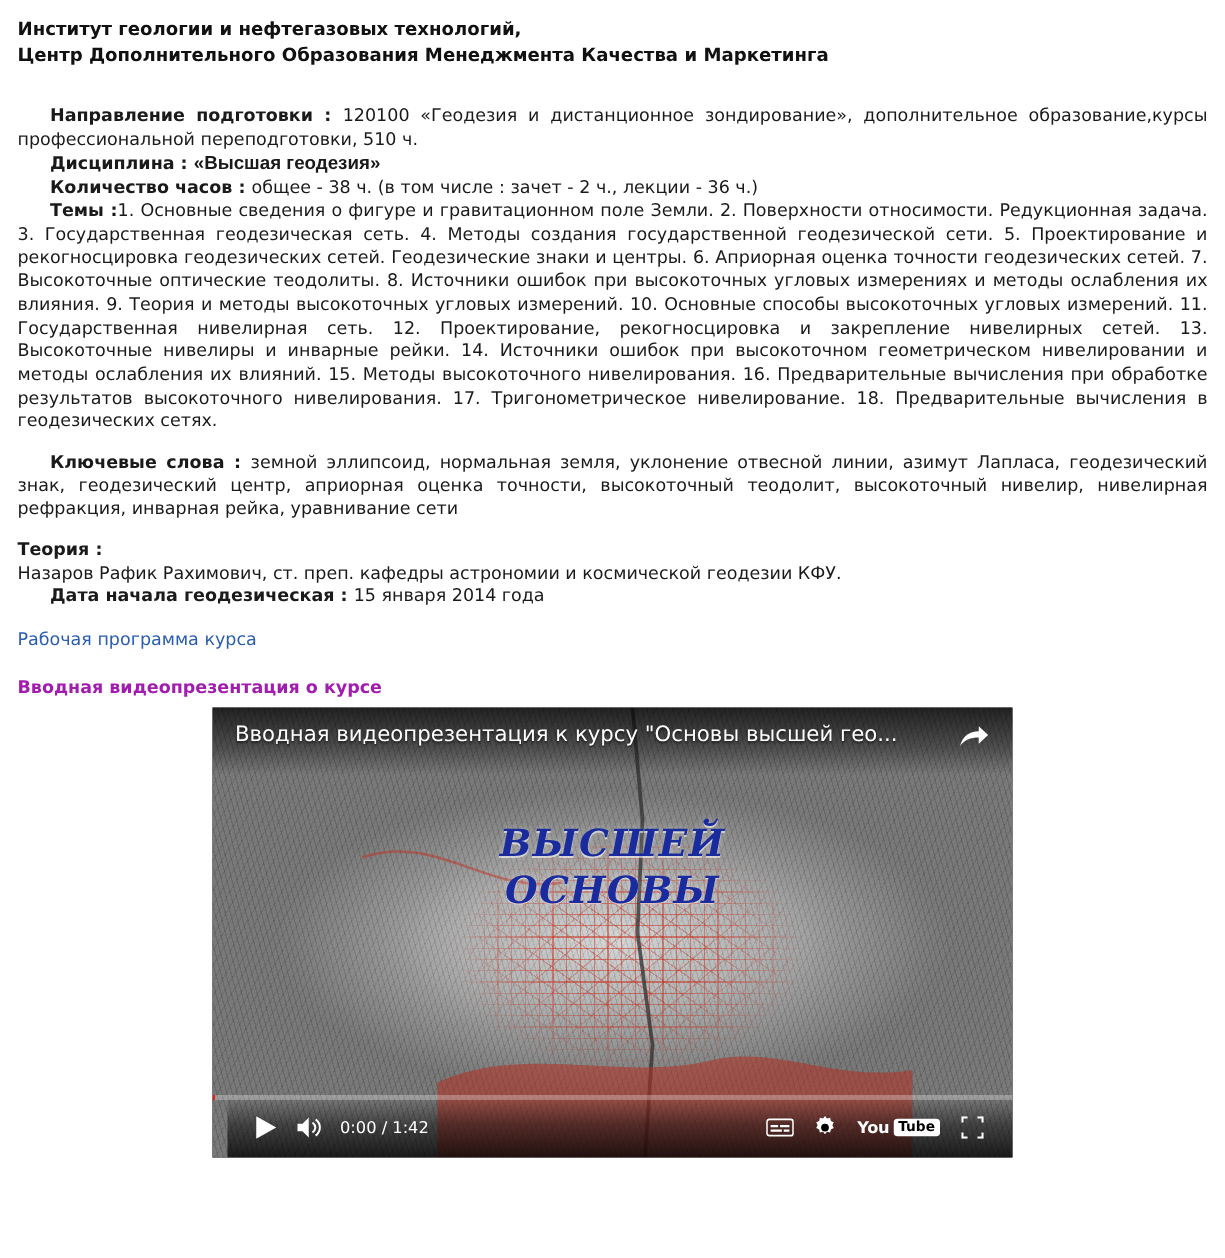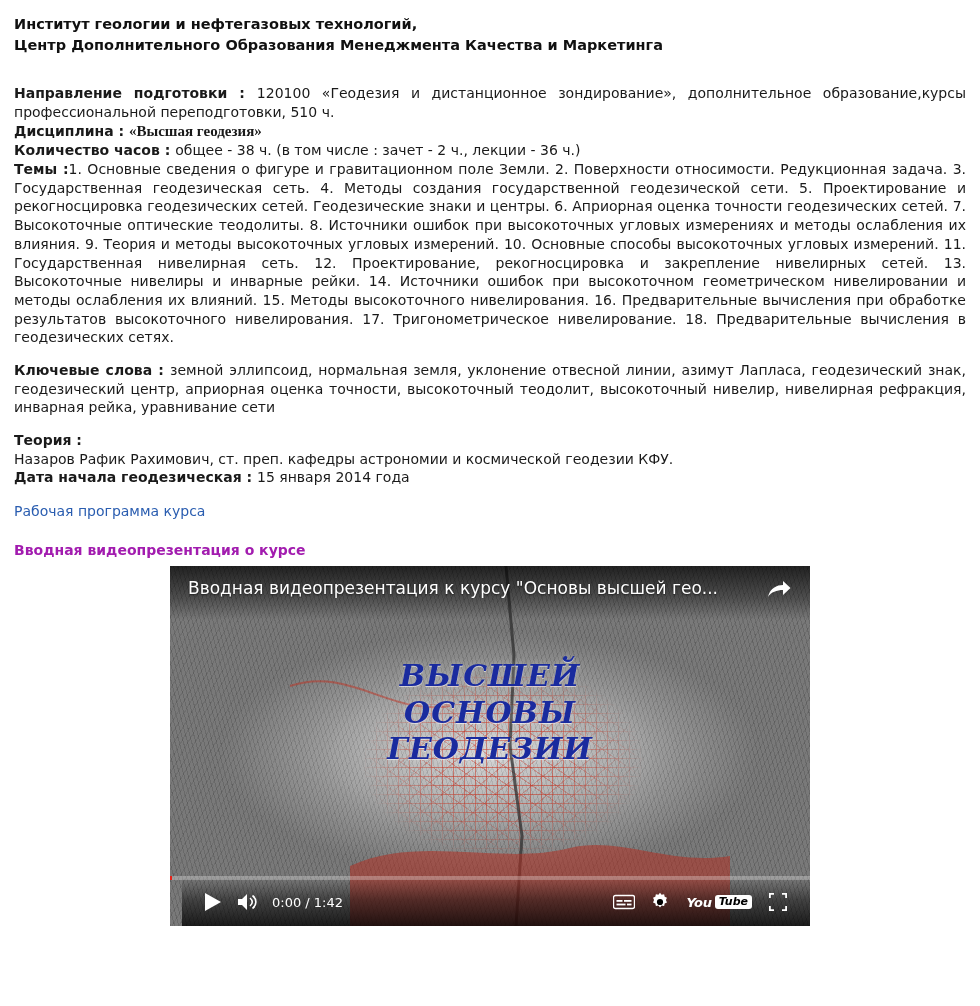--- a/index.html
+++ b/index.html
@@ -24,23 +24,24 @@
   .header-line {
     font-size: 14.5px;
     font-weight: bold;
     line-height: 1.45;
     color: #111;
   }
   .spacer-lg { height: 28px; }
   .spacer-md { height: 14px; }
   .block b, .lbl {
     font-weight: bold;
+    margin-left: 26px;
   }
   .serif-bold {
-    font-family: Liberation Serif, serif;
+    font-family: Liberation Sans, sans-serif;
     font-weight: bold;
     font-size: 15px;
   }
   p.para {
     margin: 0;
     text-align: justify;
     font-size: 14px;
     line-height: 1.335;
   }
 
@@ -192,21 +193,20 @@
     margin-right: 6px;
     white-space: nowrap;
     font-family: "DejaVu Sans", "Liberation Sans", sans-serif;
   }
   .flex-spacer { flex: 1; }
   .yt-logo {
     display: flex;
     align-items: center;
     gap: 3px;
     margin: 0 8px;
-    font-style: italic;
   }
   .yt-logo .yt-word {
     color: #fff;
     font-size: 13px;
     font-weight: bold;
     letter-spacing: -0.2px;
   }
   .yt-logo .yt-box {
     background: #fff;
     color: #000;
@@ -262,21 +262,20 @@
 
       <svg class="river" viewBox="0 0 640 360" preserveAspectRatio="none">
         <path d="M336 0 L344 90 L340 180 L352 270 L346 360" stroke="#2f2f2f" stroke-width="3" fill="none" opacity="0.75"></path>
         <path d="M180 300 C 250 268, 330 300, 400 282 C 450 270, 500 300, 560 290 L 560 360 L 180 360 Z" fill="#b33022" opacity="0.55"></path>
         <path d="M120 120 C 180 100, 220 150, 280 140" stroke="#c03020" stroke-width="2" fill="none" opacity="0.5"></path>
       </svg>
 
       <div class="title-art">
         <div>ВЫСШЕЙ</div>
         <div>ОСНОВЫ</div>
-        <div>ГЕОДЕЗИИ</div>
       </div>
 
       <div class="yt-topbar">
         <div class="yt-title">Вводная видеопрезентация к курсу "Основы высшей гео...</div>
         <div class="yt-share">
           <svg width="26" height="20" viewBox="0 0 26 20" fill="none">
             <path d="M2 17 C 4 8, 11 5, 17 5 L17 1 L24.5 8 L17 15 L17 10 C 11 10, 5 12, 2 17 Z" fill="#ffffff"></path>
           </svg>
         </div>
       </div>

